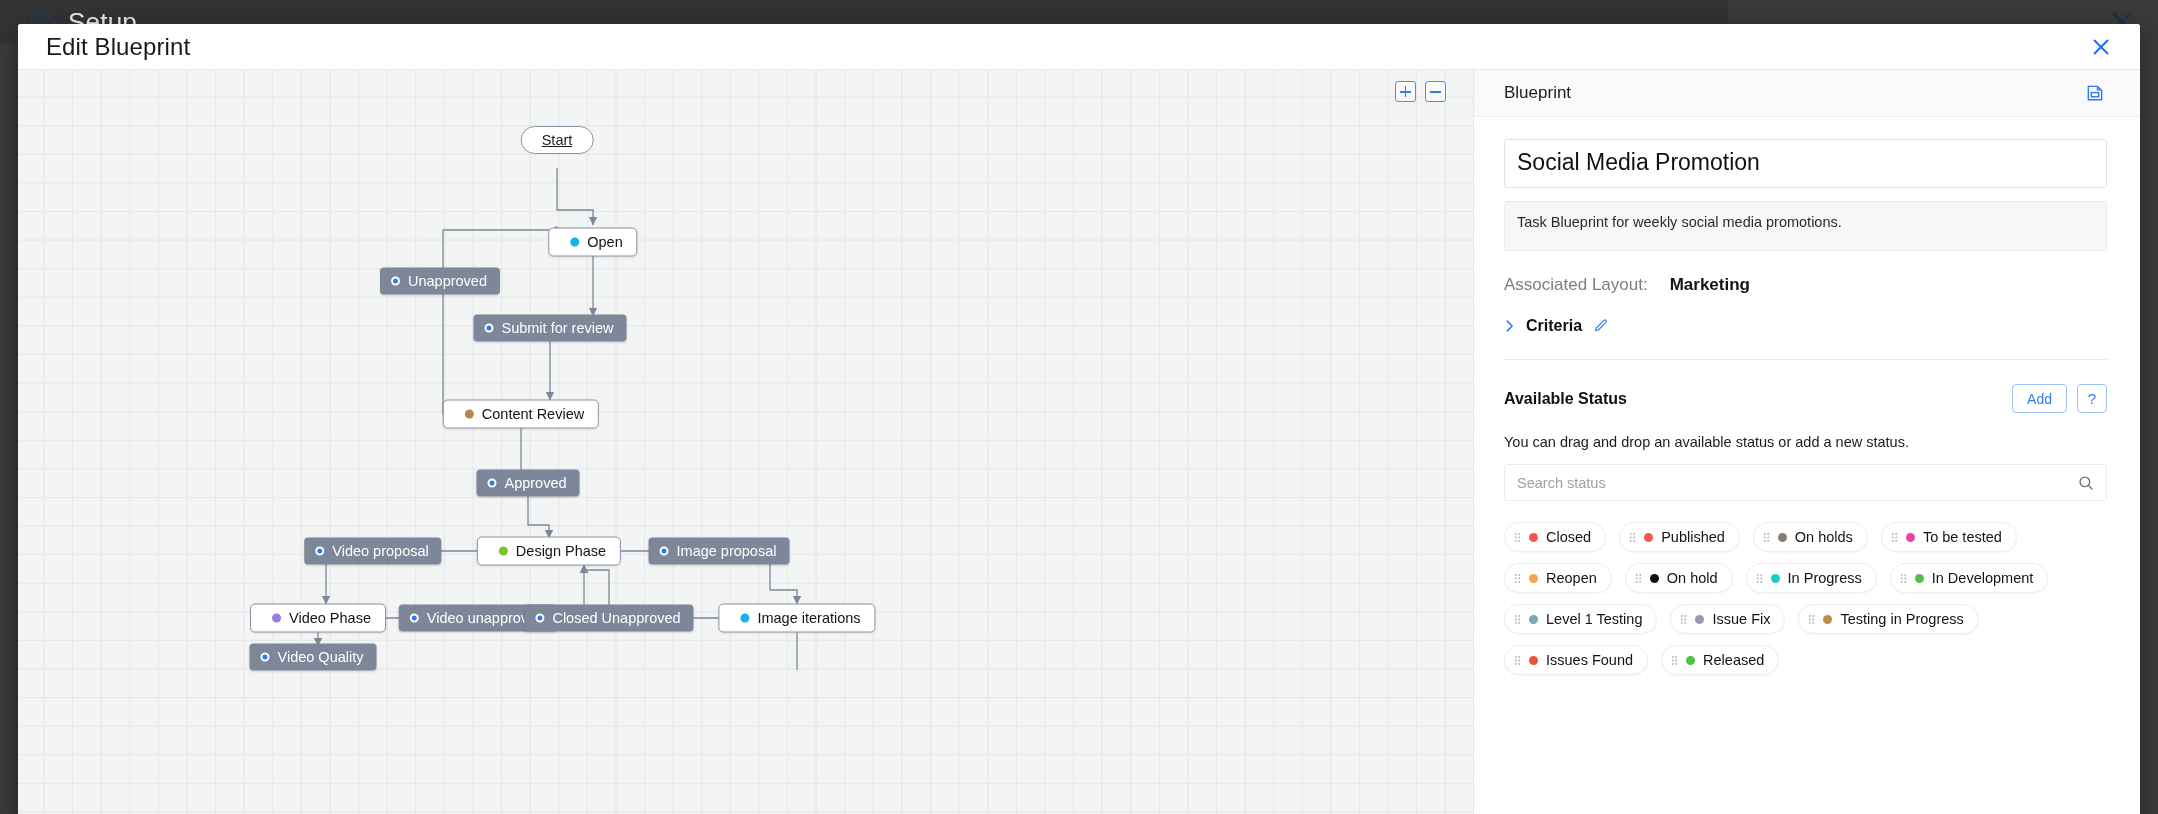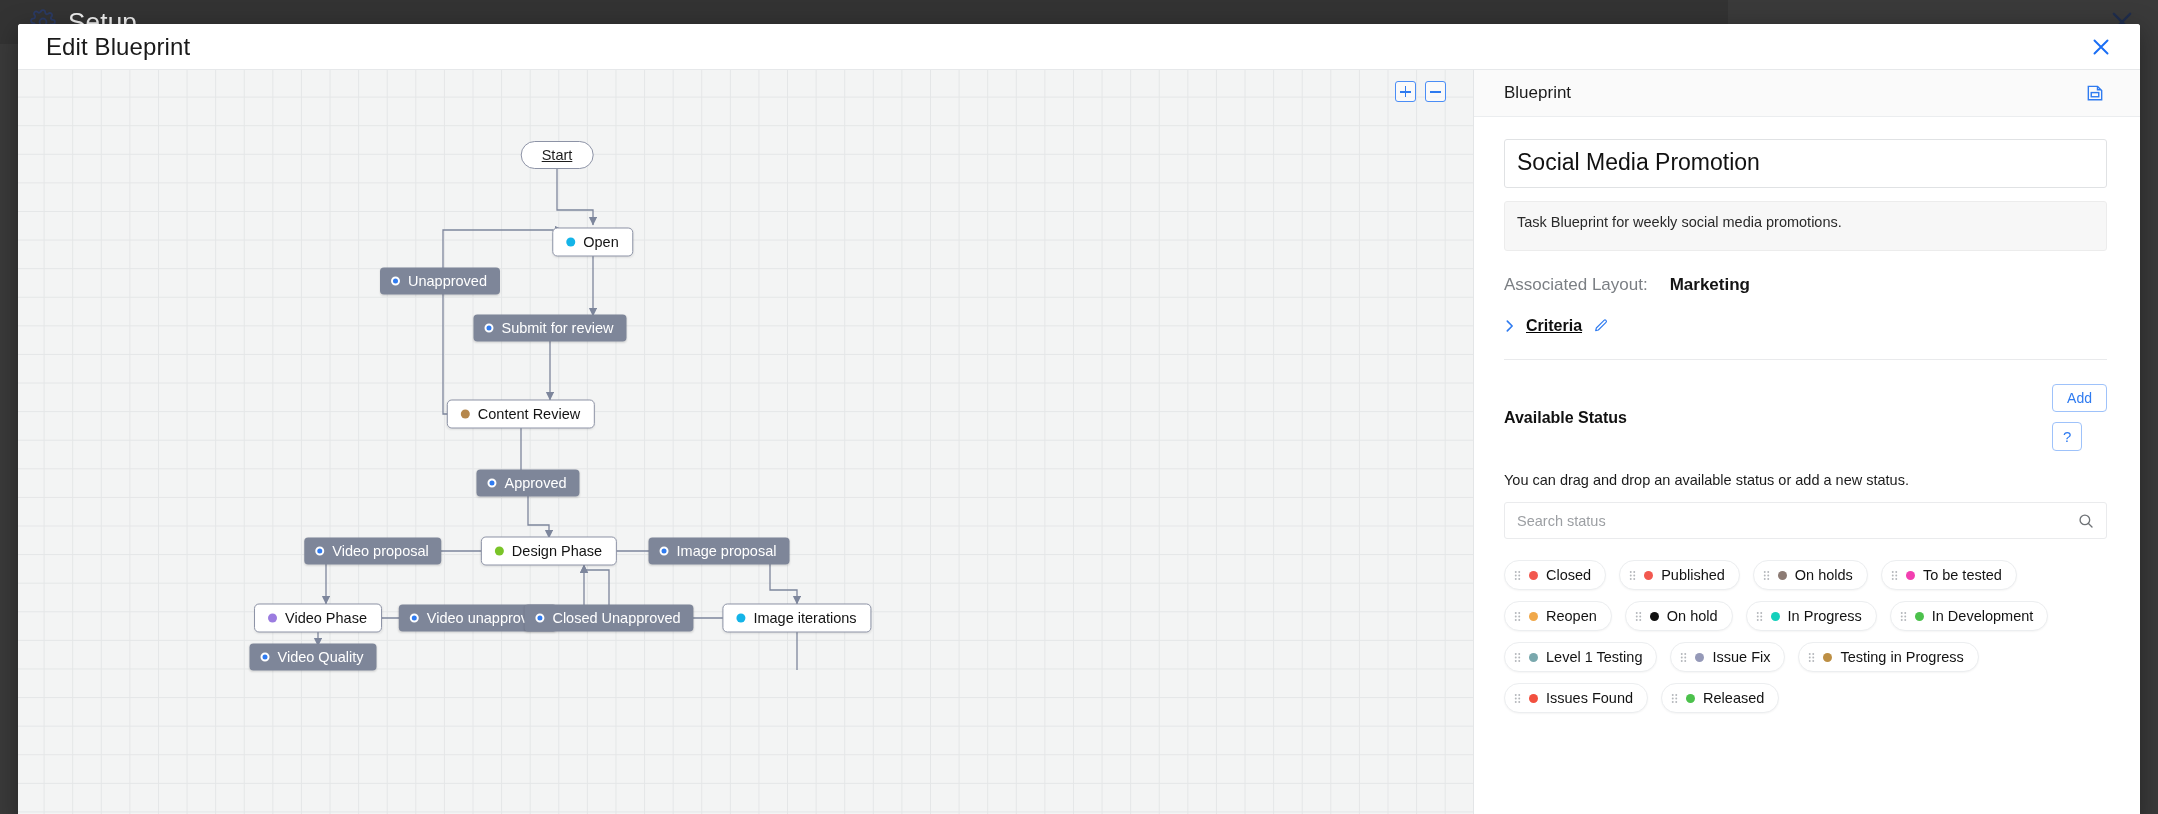--- a/index.html
+++ b/index.html
@@ -105,21 +105,21 @@
     border: 1.4px solid #8d93a6;
     border-radius: 16px;
     padding: 5px 20px;
     color: #1c1c1c;
     justify-content: center;
   }
   .node.state {
     background: #ffffff;
     border: 1.4px solid #8d93a6;
     border-radius: 5px;
-    padding: 5px 14px 6px 13px;
+    padding: 5px 14px 6px 21px;
     color: #141414;
     box-shadow: 0 1px 2px rgba(0,0,0,.07);
   }
   .node.transition {
     background: #7e8699;
     border-radius: 4px;
     padding: 5px 13px 6px 11px;
     color: #ffffff;
     box-shadow: 0 1px 2px rgba(0,0,0,.12);
     justify-content: flex-end;
@@ -188,34 +188,34 @@
   .assoc-row {
     margin-top: 20px;
     display: flex; align-items: baseline; gap: 22px;
     font-size: 17px;
   }
   .assoc-label { color: #7b7f84; }
   .assoc-value { color: #151515; font-weight: bold; }
 
   .criteria-row {
     margin-top: 22px;
-    display: flex; align-items: center; gap: 11px; text-decoration: underline;
+    display: flex; align-items: center; gap: 11px;
   }
   .chev { color: #2f7bf0; font-size: 16px; line-height: 1; cursor: pointer; }
   .criteria-label { font-size: 16px; color: #101010; font-weight: bold; }
   .pencil { width: 16px; height: 16px; cursor: pointer; }
 
   .divider { margin-top: 24px; height: 1px; background: #e9eaec; }
 
   .status-head {
     margin-top: 24px;
     display: flex; align-items: center; justify-content: space-between;
   }
   .status-title { font-size: 16px; font-weight: bold; color: #111; }
-  .status-actions { display: flex; gap: 10px; flex-direction: column; }
+  .status-actions { display: flex; gap: 10px; }
   .btn-outline {
     border: 1px solid #9ec2fa;
     border-radius: 4px;
     color: #2f7bf0;
     background: #fff;
     font-size: 14px;
     padding: 5px 14px;
     cursor: pointer;
     font-family: "Liberation Sans", sans-serif;
   }
@@ -350,21 +350,21 @@
       <div id="zoom-controls">
         <div class="zoom-btn plus">
             <span></span>
           </div>
         <div class="zoom-btn">
             <span></span>
           </div>
       </div>
 
       <div id="nodes-host">
-          <div class="node start" style="left: 539px; top: 85px; text-decoration: underline;">
+          <div class="node start" style="left: 539px; top: 70px; text-decoration: underline;">
             <span>Start</span>
           </div>
           <div class="node state" style="left: 575px; top: 172px;">
             <span class="dot" style="background: rgb(20, 180, 232);"></span>
             <span>Open</span>
           </div>
           <div class="node transition" style="left: 422px; top: 211px;">
             <span class="dot"></span>
             <span>Unapproved</span>
           </div>

